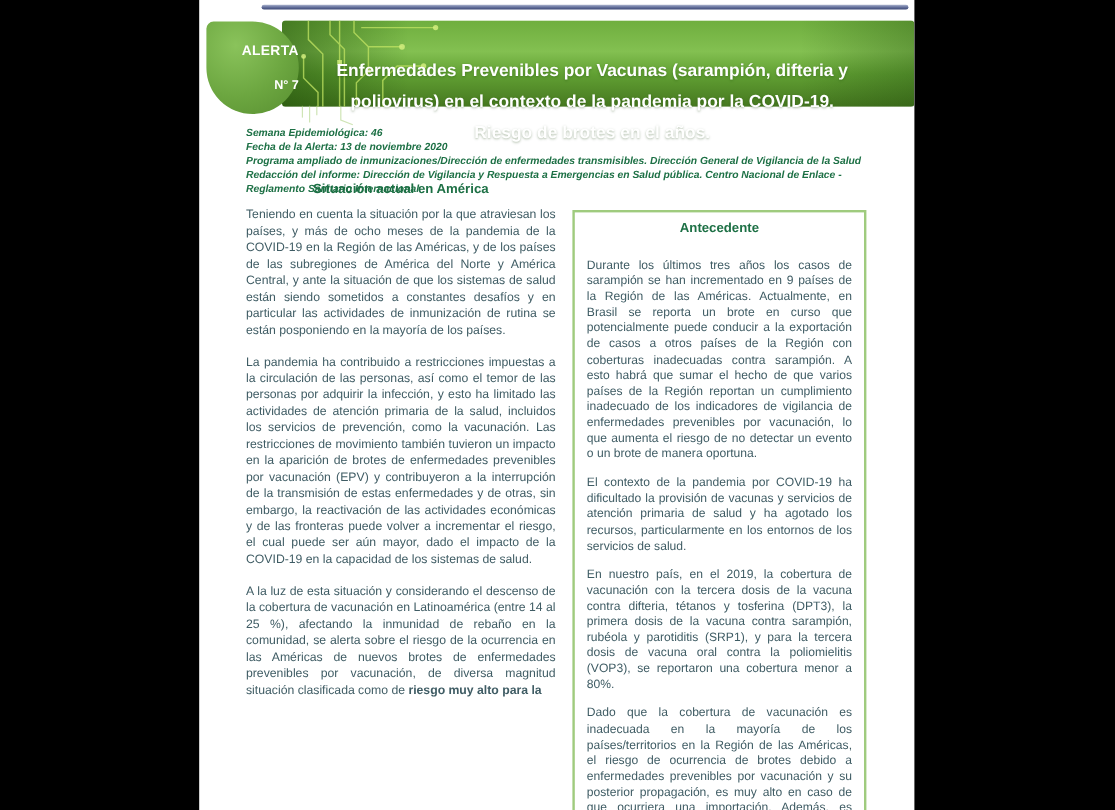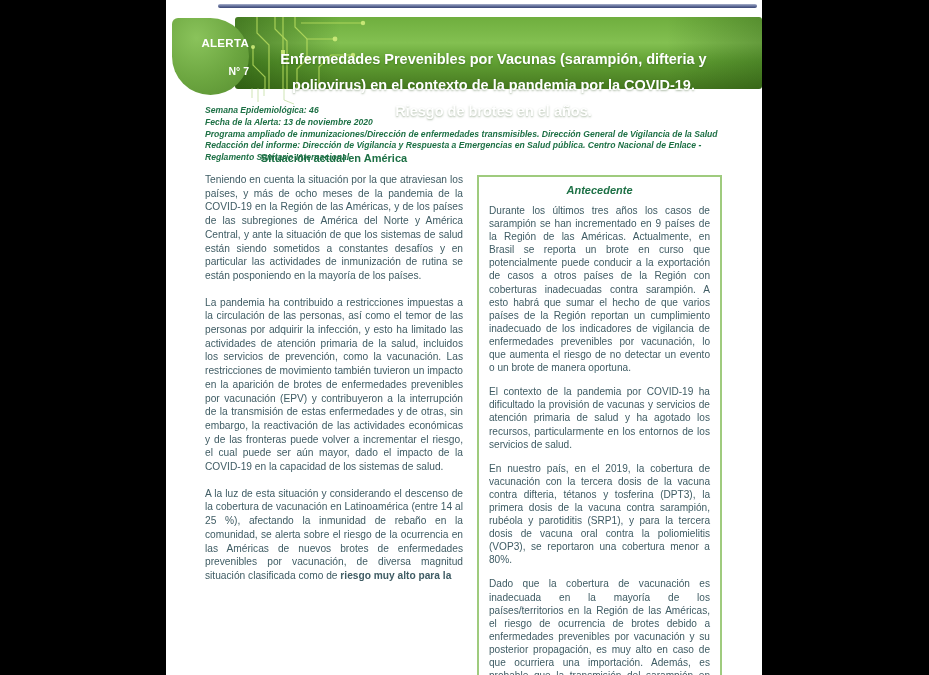--- a/index.html
+++ b/index.html
@@ -101,21 +101,21 @@
     margin-bottom: 13px;
   }
   .antecedente-box {
     position: absolute;
     left: 311px; top: 175px;
     width: 245px; height: 510px;
     border: 2px solid #9fcb7e;
     padding: 7px 10px 0 10px;
     background: #ffffff;
   }
-  .antecedente-box .col-heading { margin-bottom: 8px; font-style: italic; }
+  .antecedente-box .col-heading { margin-bottom: 19px; }
   .antecedente-box p {
     font-size: 10.1px;
     line-height: 13.1px;
     text-align: justify;
     color: #3f5c64;
     margin-bottom: 11px;
   }
   .bold-risk { font-weight: bold; }
 </style>
 </head>

